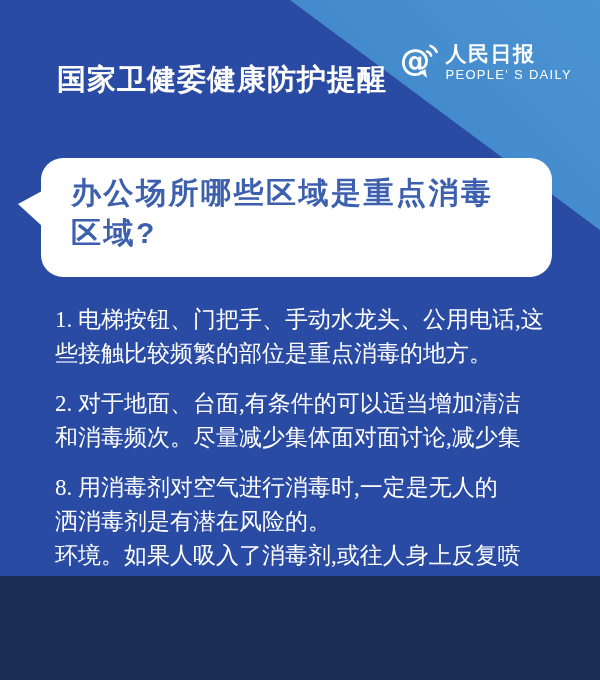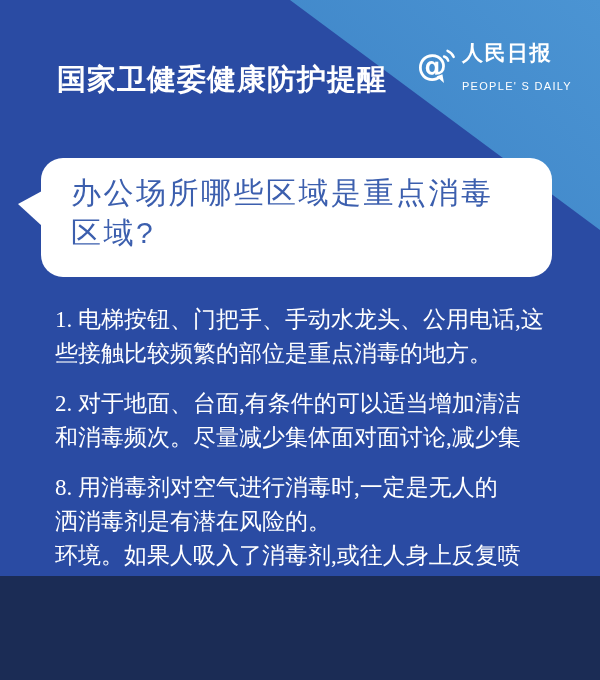--- a/index.html
+++ b/index.html
@@ -25,33 +25,33 @@
     font-family:"Liberation Serif", serif;
   }
   
   .logo { position:absolute; top:42px; right:28px; display:flex; align-items:center; gap:5px; color:var(--text-white,#fff); }
   .at-icon svg { display:block; }
   .at-glyph { fill:#fff; font-size:30px; font-weight:bold; font-family:"DejaVu Sans", sans-serif; }
   .wv { fill:none; stroke:#fff; stroke-width:2.4; stroke-linecap:round; }
   .at-tail { fill:#fff; }
   .logo-text { display:flex; flex-direction:column; }
   .logo-cn { font-size:21px; font-weight:bold; letter-spacing:1.5px; line-height:1; }
-  .logo-en { font-size:11px; letter-spacing:1.3px; margin-top:17px; white-space:pre; }
+  .logo-en { font-size:13px; letter-spacing:1.3px; margin-top:3px; white-space:pre; }
   
   .bubble {
     position:absolute; left:41px; top:158px; width:511px; height:119px;
     background:#ffffff; border-radius:22px;
   }
   .bubble-tail {
     position:absolute; left:-23px; top:33px; width:0; height:0;
     border-top:13px solid transparent;
     border-bottom:22px solid transparent;
     border-right:24px solid #ffffff;
   }
-  .bubble-body { padding:15px 30px 0 30px; }
+  .bubble-body { padding:15px 30px 0 30px;font-weight:bold; }
   .bubble-line {
     color:var(--bubble-text-blue, #3c5fae);
     font-size:30px; line-height:40px; letter-spacing:2.5px;
     white-space:nowrap;
   }
   
   .content {
     position:absolute; left:55px; top:303px; width:512px;
     color:var(--text-white, #ffffff);
     font-size:23px; line-height:34px; font-weight:normal;

